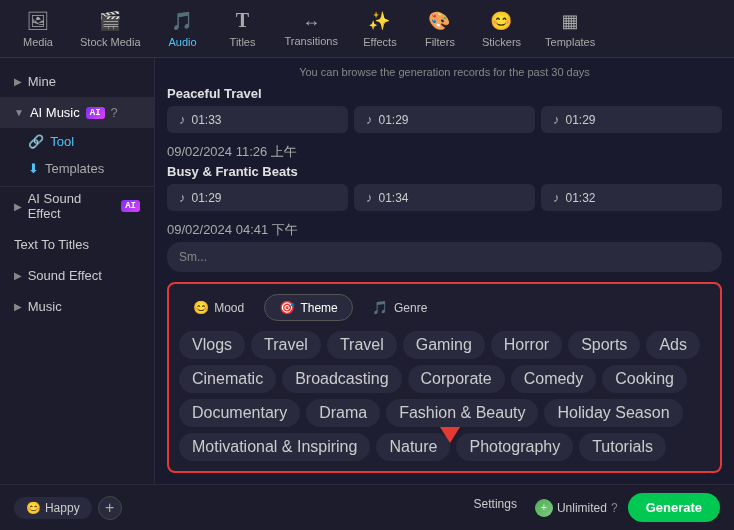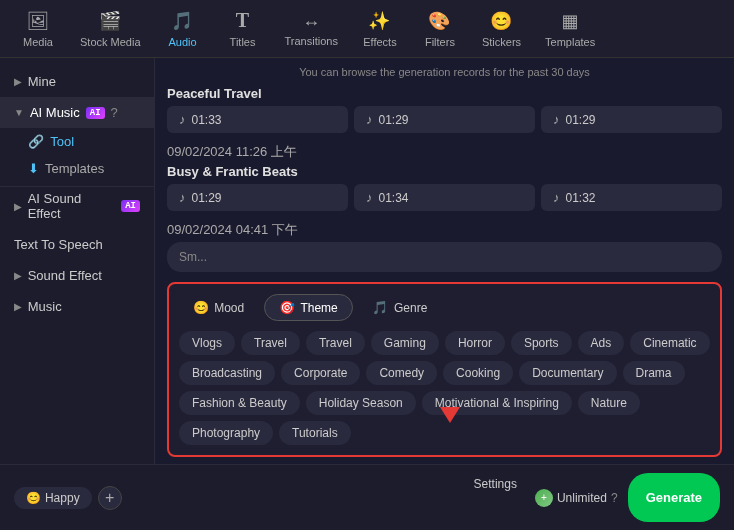--- a/index.html
+++ b/index.html
@@ -170,21 +170,21 @@
     .genre-tab .tab-icon { font-size: 13px; }
 
     .genre-tags {
       display: flex;
       flex-wrap: wrap;
       gap: 6px;
     }
     .genre-tag {
       padding: 4px 12px;
       border-radius: 15px;
-      font-size: 12px;
+      font-size: 16px;
       background: #2a2a3e;
       color: #ccc;
       cursor: pointer;
       border: 1px solid transparent;
     }
 
     
     .bottom-bar {
       display: flex;
       align-items: center;
@@ -251,21 +251,21 @@
       align-items: center;
       justify-content: center;
       font-size: 10px;
       color: #fff;
     }
     .generate-btn {
       background: #00c853;
       color: #fff;
       border: none;
       border-radius: 20px;
-      padding: 17px 18px;
+      padding: 7px 18px;
       font-size: 13px;
       cursor: pointer;
       font-weight: 600;
     }
 
     
     .arrow-annotation {
       position: absolute;
       bottom: 56px;
       left: 295px;
@@ -369,21 +369,21 @@
     <div class="sidebar-sub" style="color:#aaa;">
       <span class="icon">⬇</span>
       <span>Templates</span>
     </div>
     <div class="sidebar-item sidebar-section">
       <span class="arrow">▶</span>
       <span>AI Sound Effect</span>
       <span class="badge">AI</span>
     </div>
     <div class="sidebar-item">
-      <span>Text To Speech</span>
+      <span>Text To Titles</span>
     </div>
     <div class="sidebar-item">
       <span class="arrow">▶</span>
       <span>Sound Effect</span>
     </div>
     <div class="sidebar-item">
       <span class="arrow">▶</span>
       <span>Music</span>
     </div>
   </div>

